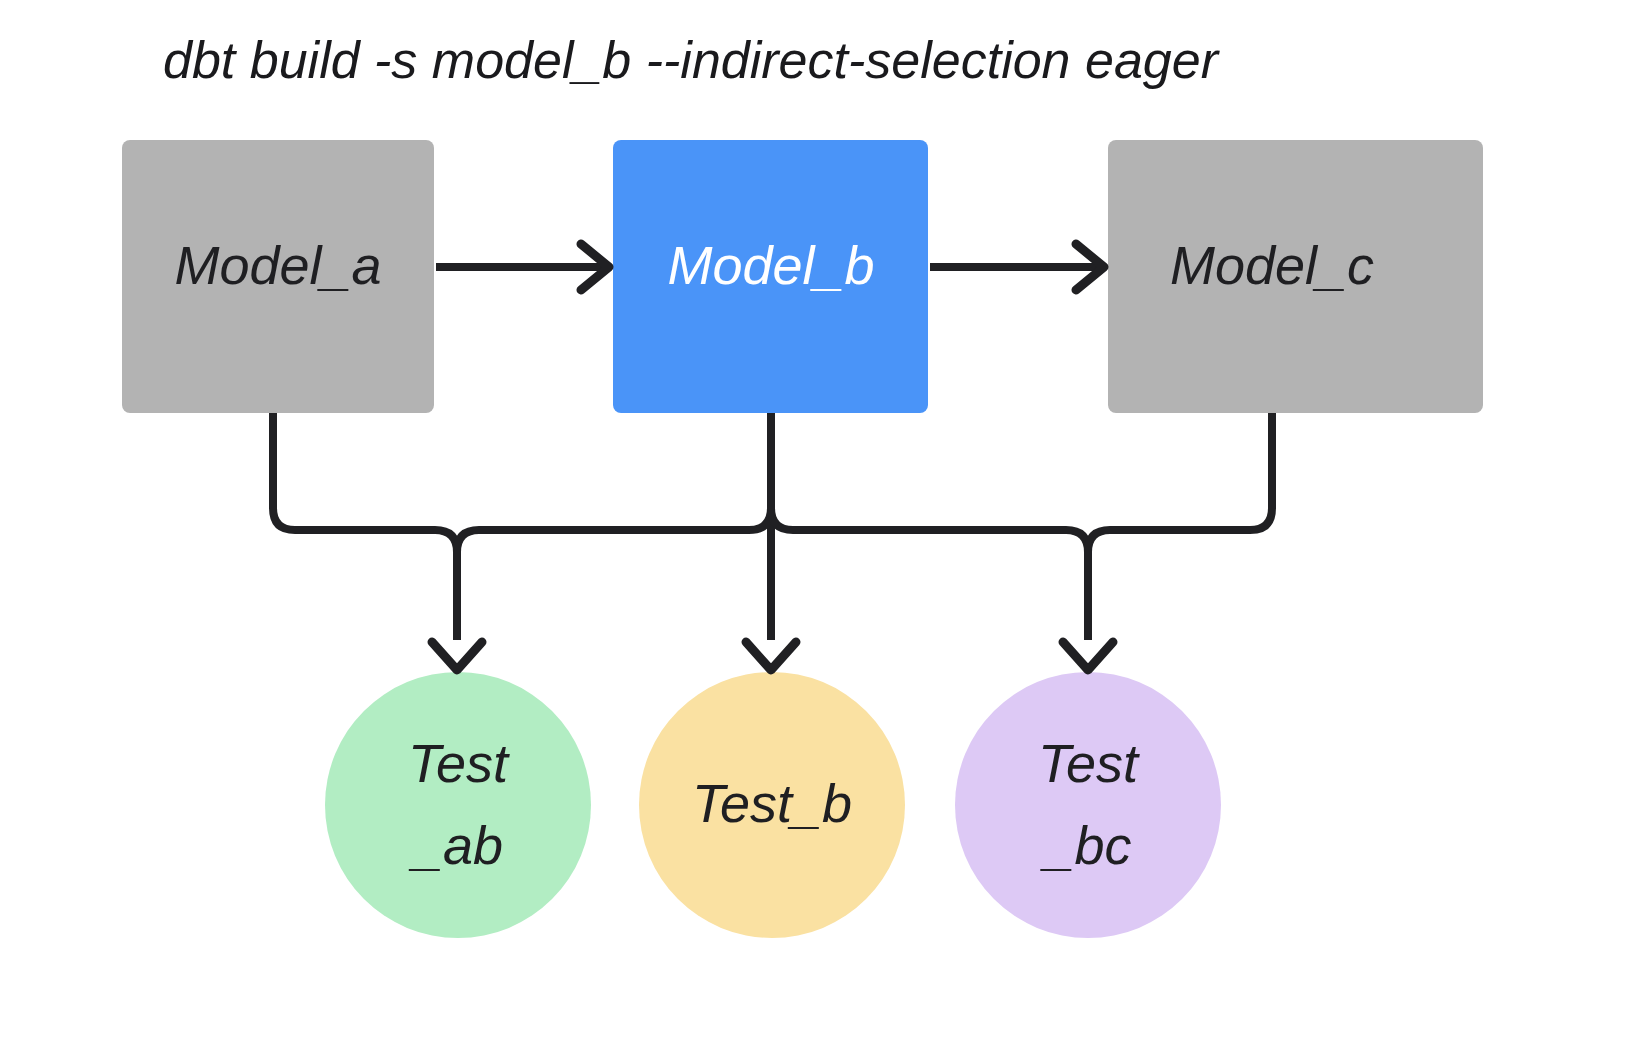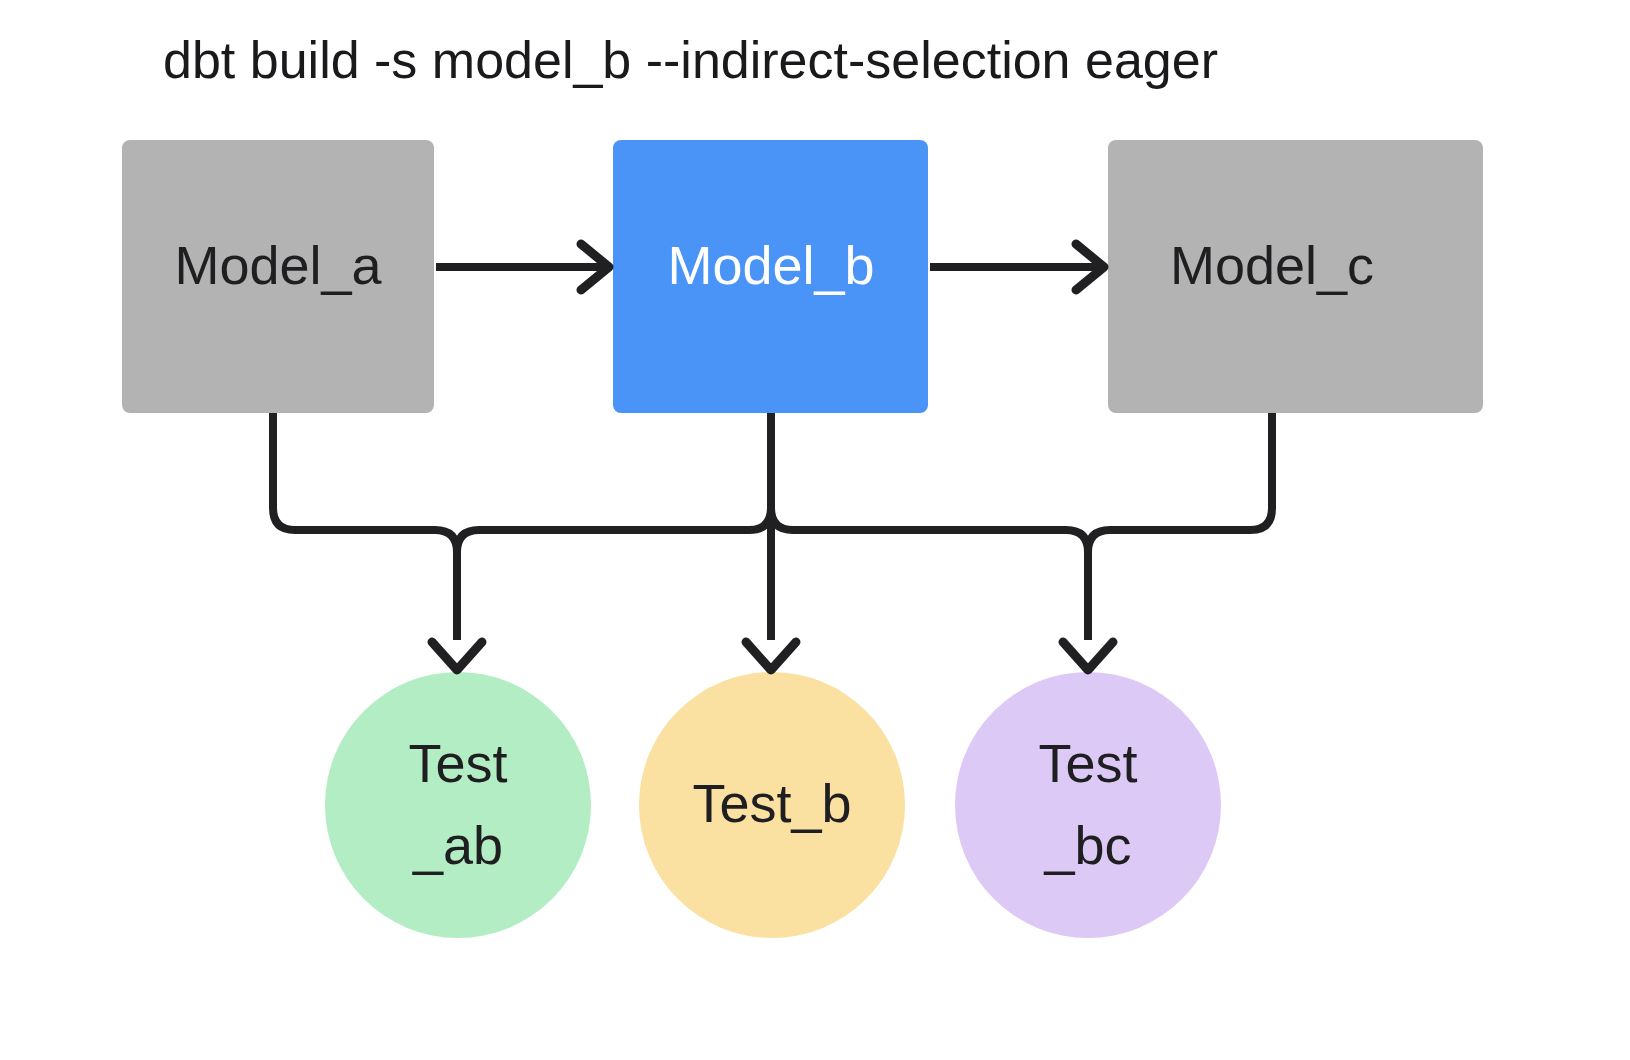--- a/index.html
+++ b/index.html
@@ -9,20 +9,21 @@
   }
   body {
     font-family: "Liberation Sans", sans-serif;
   }
   #canvas {
     position: relative;
     width: 1630px;
     height: 1060px;
     background: #ffffff;
     overflow: hidden;
+    font-style: italic;
   }
   #diagram-svg {
     position: absolute;
     left: 0;
     top: 0;
     width: 1630px;
     height: 1060px;
   }
   .node-label {
     fill: #1f1f22;

